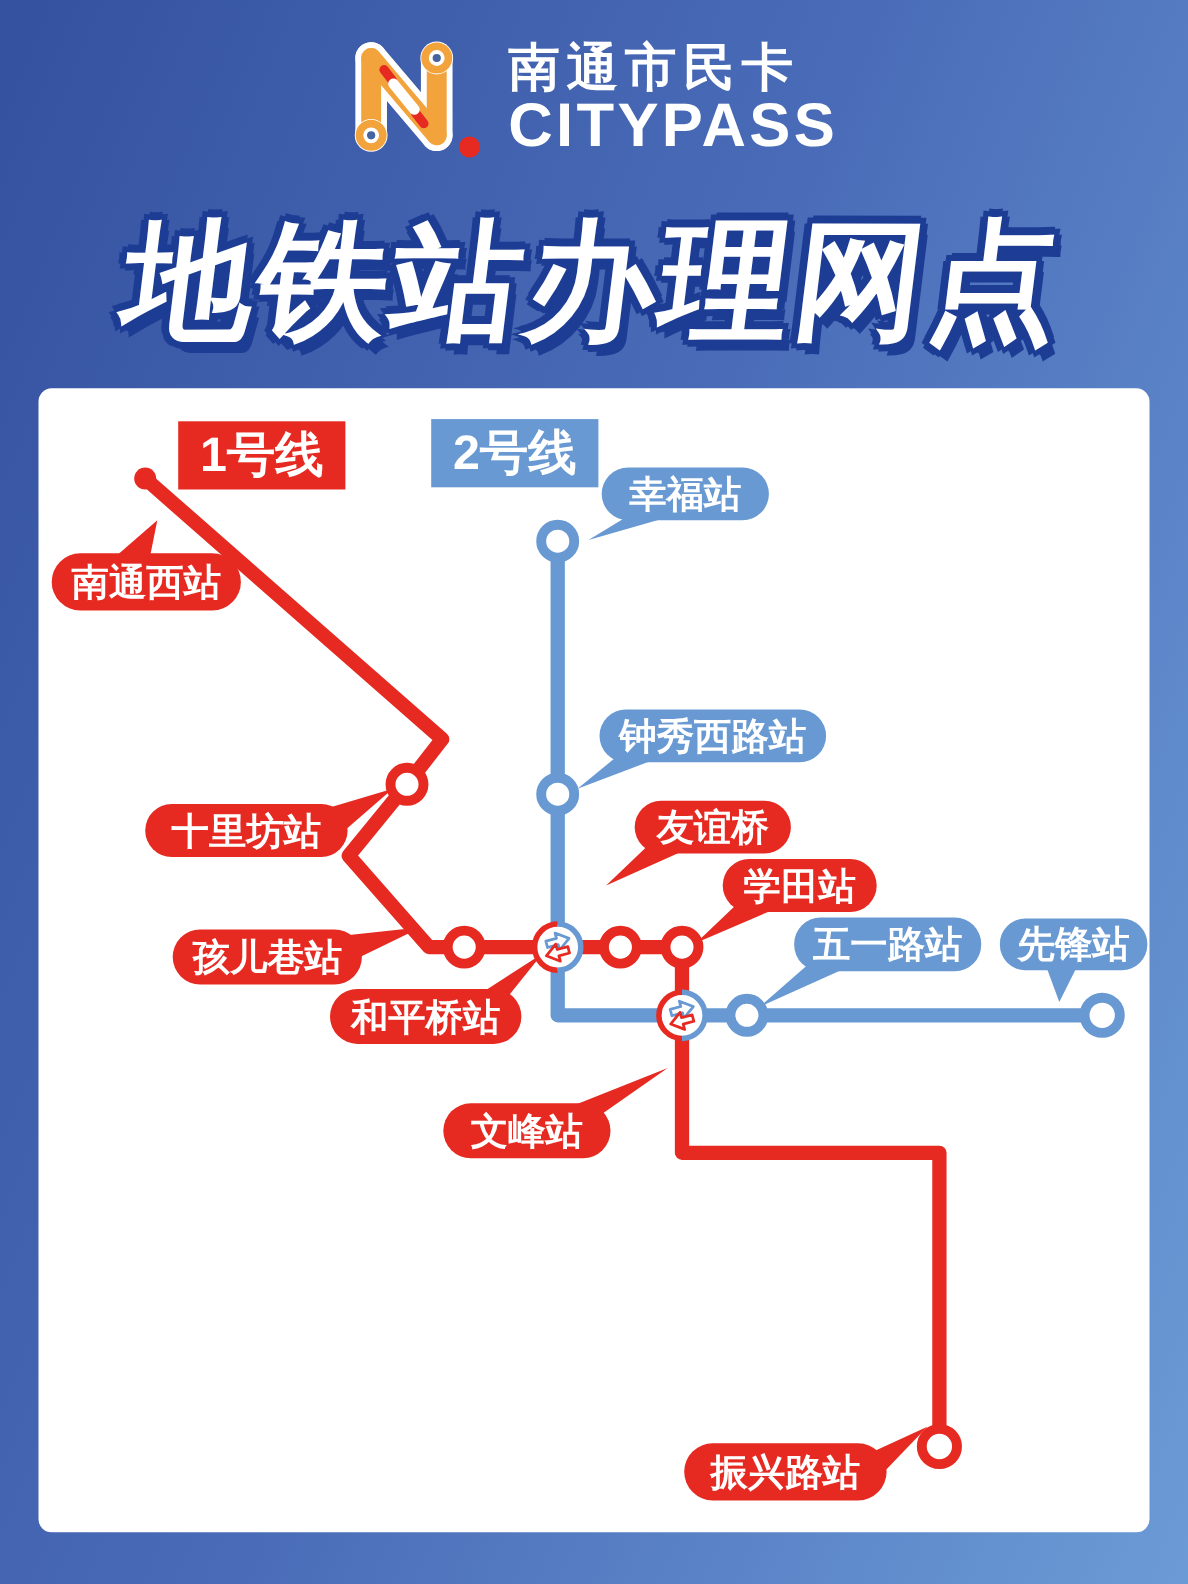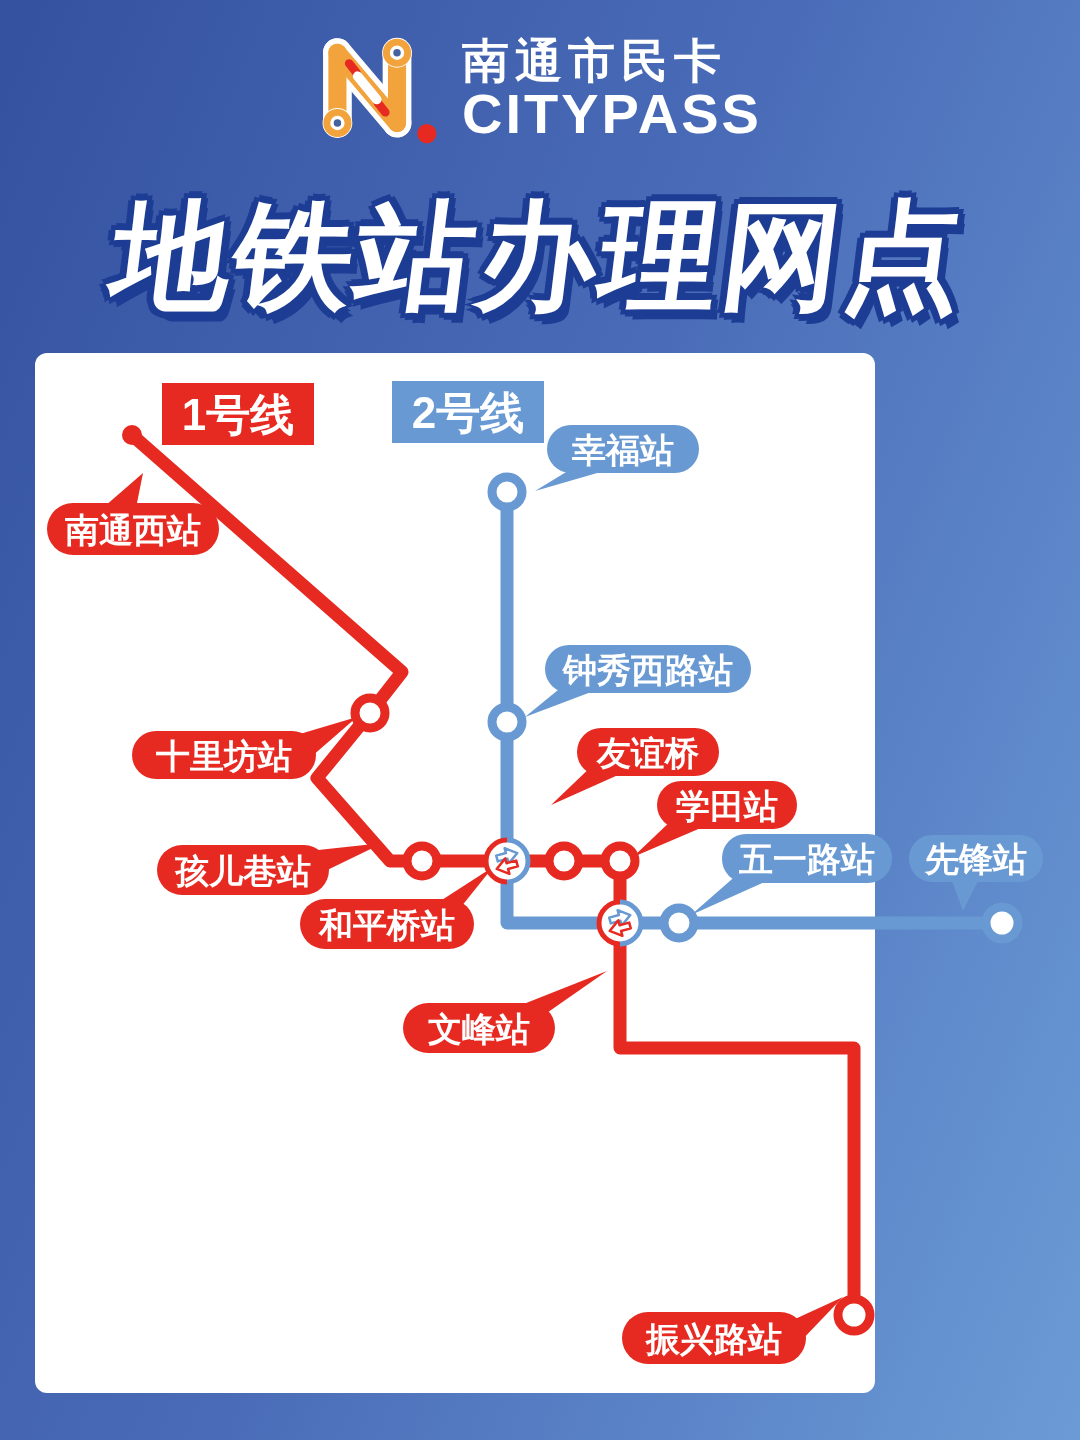--- a/index.html
+++ b/index.html
@@ -26,21 +26,21 @@
     font-size:118px;font-weight:900;letter-spacing:4px;line-height:1.2;
     transform:skewX(-7deg);
     text-shadow:
       -5px -5px 0 #1d3d95, 5px -5px 0 #1d3d95,
       -5px  5px 0 #1d3d95, 5px  5px 0 #1d3d95,
       -7px  0   0 #1d3d95, 7px  0   0 #1d3d95,
        0   -7px 0 #1d3d95, 0    7px 0 #1d3d95,
        8px 10px 0 #1d3d95;
   }
   .panel{
-    position:absolute;left:35px;top:353px;width:840px;height:1040px;
+    position:absolute;left:35px;top:353px;width:1010px;height:1040px;
     background:#ffffff;border-radius:12px;
   }
   .map-svg{display:block;width:1010px;height:1040px;}
   .bubble-text{fill:#ffffff;font-size:34px;font-weight:bold;}
   .badge-text{fill:#ffffff;font-size:44px;font-weight:bold;}
 </style>
 </head>
 <body>
 
 <div class="poster">

